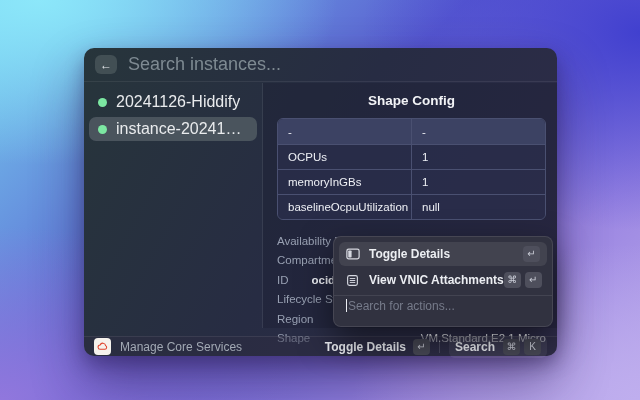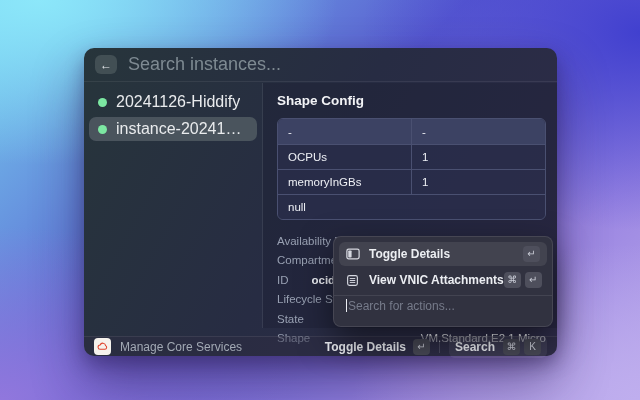--- a/index.html
+++ b/index.html
@@ -40,21 +40,21 @@
   .body { position:absolute; top:35px; bottom:28px; left:0; right:0; display:flex; }
   .sidebar { width:178px; flex:none; padding:7px 5px; }
   .side-item { display:flex; align-items:center; height:24px; padding:0 9px;
     border-radius:7px; margin-bottom:3px; }
   .side-item.selected { background:#4a545d; }
   .dot { width:9px; height:9px; border-radius:50%; background:#7ce7a2; margin-right:9px; flex:none; }
   .side-label { font-size:16px; color:#e9ebed; white-space:nowrap; overflow:hidden; text-overflow:ellipsis; }
 
   .vdivider { width:1px; background:rgba(255,255,255,0.08); }
 
-  .detail { flex:1; position:relative; padding:9px 11px 0 14px; background:rgba(14,17,36,0.20); }
+  .detail { flex:1; position:relative; padding:9px 11px 0 14px; background:rgba(14,17,36,0.20);text-align:center; }
   .detail-title { font-size:13.5px; font-weight:bold; color:#f2f3f6; margin:1px 0 10px; }
 
   .shape-table { border:1px solid #4a5071; border-radius:6px; overflow:hidden; }
   .t-row { display:flex; height:25px; border-top:1px solid #4a5071; background:rgba(45,50,82,0.55); }
   .t-row.header { border-top:none; background:#3c4263; }
   .t-key { width:134px; flex:none; border-right:1px solid #4a5071; display:flex; align-items:center;
     padding:0 10px; font-size:11.5px; color:#eef0f5; }
   .t-val { flex:1; display:flex; align-items:center; padding:0 10px; font-size:11.5px; color:#eef0f5; }
 
   .meta { margin-top:11px; }
@@ -142,20 +142,21 @@
           </div>
           <div class="t-row">
             <div class="t-key">OCPUs</div>
             <div class="t-val">1</div>
           </div>
           <div class="t-row">
             <div class="t-key">memoryInGBs</div>
             <div class="t-val">1</div>
           </div>
           <div class="t-row">
+            <div class="t-key">baselineOcpuUtilization</div>
             <div class="t-val">null</div>
           </div>
         </div>
 
         <div class="meta">
           <div class="meta-row">
             <span class="meta-label">Availability Domain</span>
             <span class="meta-value">rdvh:US-ASHBURN-AD-3</span>
           </div>
           <div class="meta-row">
@@ -164,21 +165,21 @@
           </div>
           <div class="meta-row inline">
             <span class="meta-label">ID</span>
             <span class="meta-value">ocid1.inst...</span>
           </div>
           <div class="meta-row">
             <span class="meta-label">Lifecycle State</span>
             <span class="meta-value"></span>
           </div>
           <div class="meta-row">
-            <span class="meta-label">State</span>
+            <span class="meta-label">Region</span>
             <span class="meta-value"></span>
           </div>
           <div class="meta-row">
             <span class="meta-label">Shape</span>
             <span class="meta-value">VM.Standard.E2.1.Micro</span>
           </div>
         </div>
       </div>
     </div>
 

